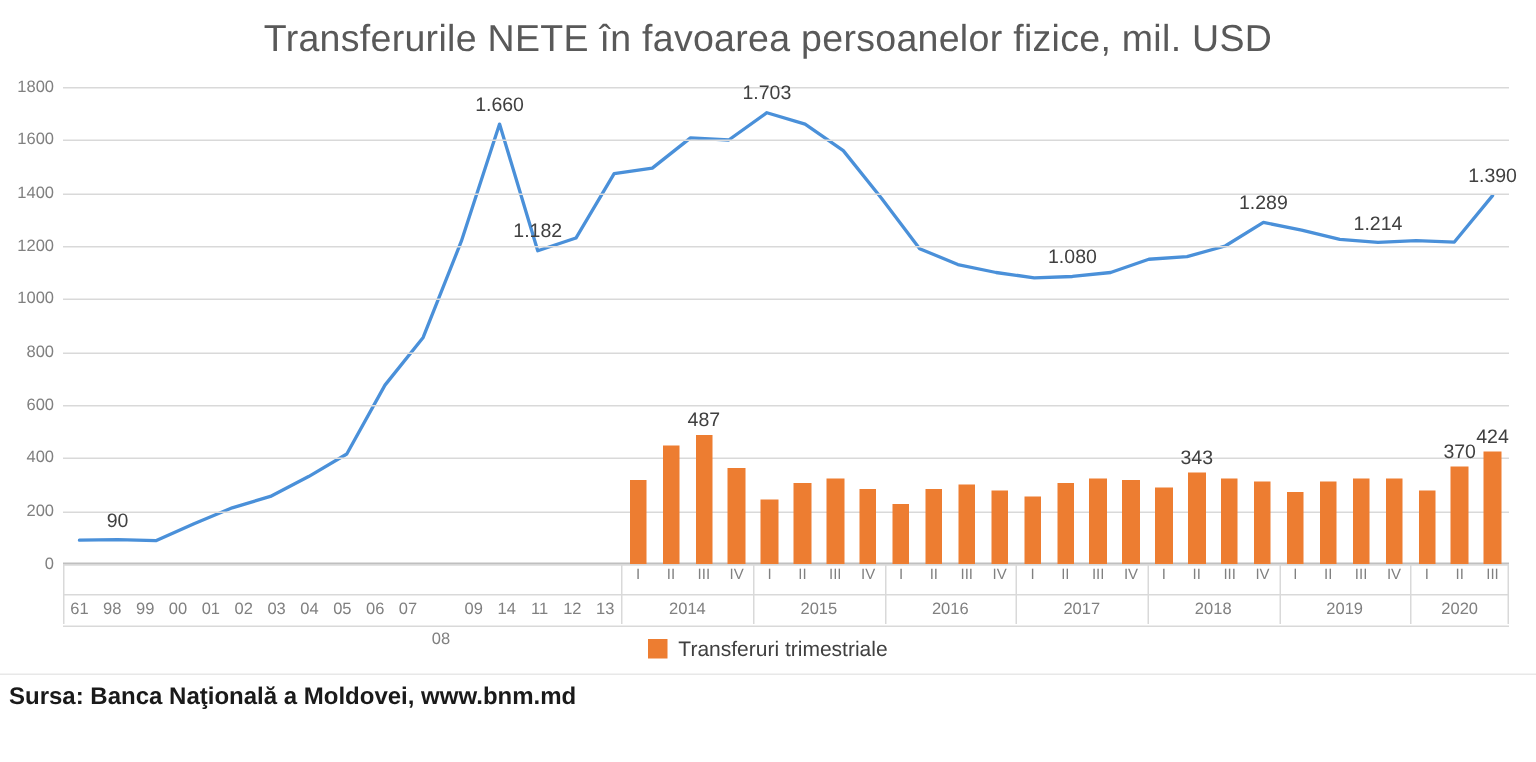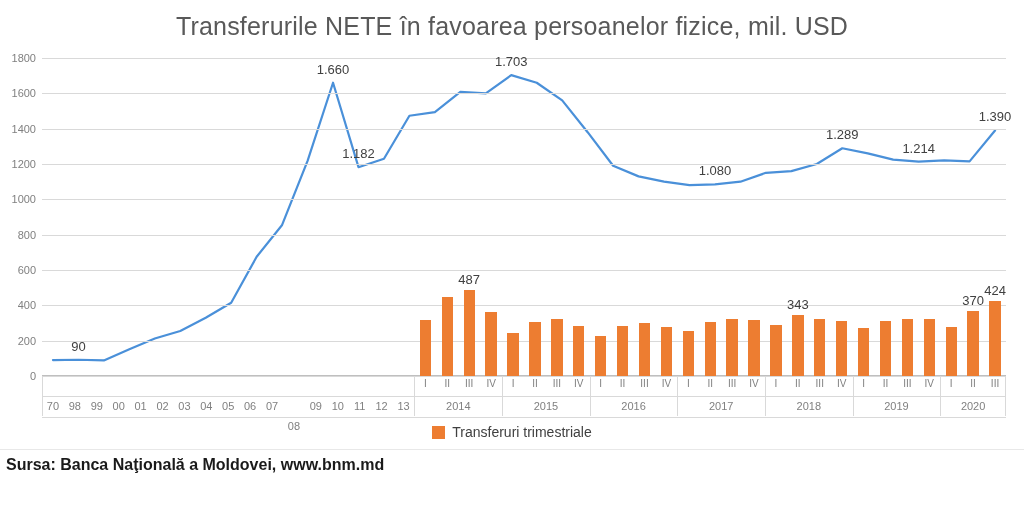--- a/index.html
+++ b/index.html
@@ -259,34 +259,34 @@
       <div class="pt-label" style="left: 672.964px; top: 120.317px;">1.080</div>
       <div class="pt-label" style="left: 800.274px; top: 84.2767px;">1.289</div>
       <div class="pt-label" style="left: 876.66px; top: 97.5267px;">1.214</div>
       <div class="pt-label" style="left: 953.045px; top: 66.4333px;">1.390</div>
     </div>
 
   <div class="x-axis" id="xaxis">
     <div class="x-band-top"></div>
     <div class="x-band-mid"></div>
     <div class="x-band-bot"></div>
-  <div class="x-tick yr" style="left: 10.9545px;">70</div>
+  <div class="x-tick yr" style="left: 10.9545px;">61</div>
       <div class="x-tick yr" style="left: 32.8636px; text-align: right;">98</div>
       <div class="x-tick yr" style="left: 54.7727px;">99</div>
       <div class="x-tick yr" style="left: 76.6818px;">00</div>
       <div class="x-tick yr" style="left: 98.5909px;">01</div>
       <div class="x-tick yr" style="left: 120.5px;">02</div>
       <div class="x-tick yr" style="left: 142.409px;">03</div>
       <div class="x-tick yr" style="left: 164.318px;">04</div>
       <div class="x-tick yr" style="left: 186.227px;">05</div>
       <div class="x-tick yr" style="left: 208.136px;">06</div>
       <div class="x-tick yr" style="left: 230.045px;">07</div>
       <div class="x-tick yr" style="left: 251.955px; margin-top: 20px;">08</div>
       <div class="x-tick yr" style="left: 273.864px;">09</div>
-      <div class="x-tick yr" style="left: 295.773px;">10</div>
+      <div class="x-tick yr" style="left: 295.773px;">14</div>
       <div class="x-tick yr" style="left: 317.682px;">11</div>
       <div class="x-tick yr" style="left: 339.591px;">12</div>
       <div class="x-tick yr" style="left: 361.5px;">13</div>
       <div class="x-tick q" style="left: 383.409px;">I</div>
       <div class="x-tick q" style="left: 405.318px;">II</div>
       <div class="x-tick q" style="left: 427.227px;">III</div>
       <div class="x-tick q" style="left: 449.136px;">IV</div>
       <div class="x-tick q" style="left: 471.045px;">I</div>
       <div class="x-tick q" style="left: 492.955px;">II</div>
       <div class="x-tick q" style="left: 514.864px;">III</div>

